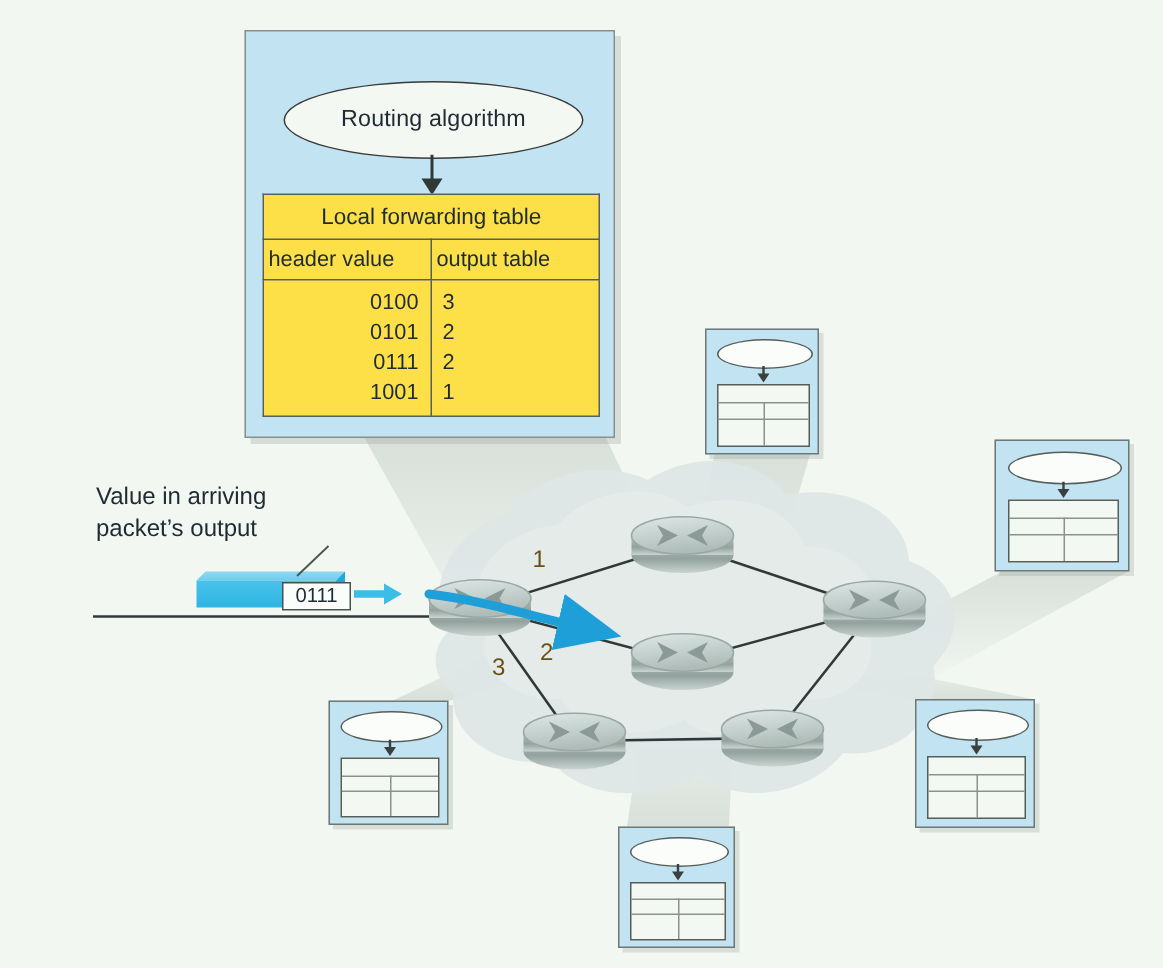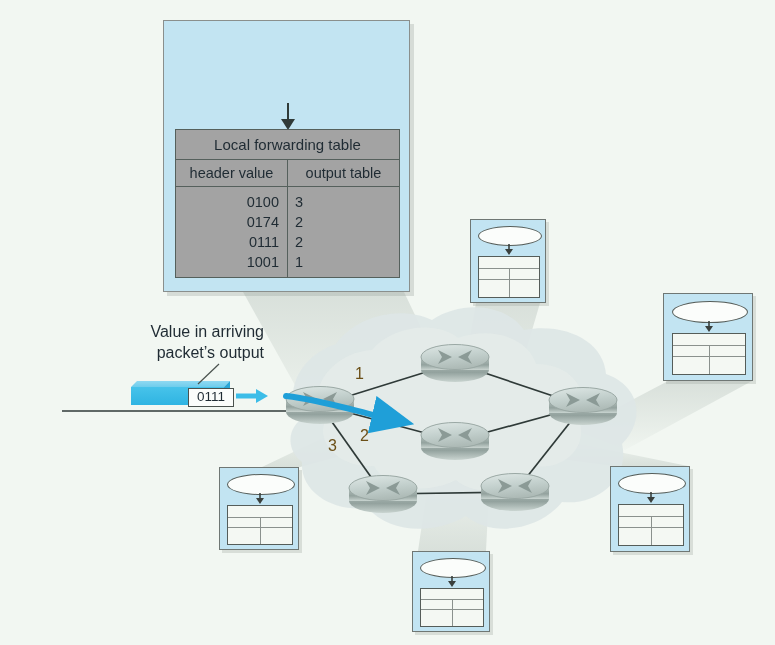--- a/index.html
+++ b/index.html
@@ -29,24 +29,24 @@
     font-size:15.5px;color:#1f2b33;letter-spacing:.1px;
   }
   .tbl{
     position:absolute;left:11px;top:108px;width:225px;
     border:1px solid #55605c;border-collapse:collapse;background:#f4f8f3;
     table-layout:fixed;
   }
   .tbl td{
     border:1px solid #55605c;
     font-size:14.5px;color:#1f2b33;
-    padding:5px 7px;background:#a3a3a3;margin-top:40px;
+    padding:5px 7px;background:#fde047;margin-top:40px;
   }
   .tbl td.title{text-align:center;font-size:15px;padding:6px 4px;}
-  .tbl td.colh{text-align:center;font-size:14.5px;padding:5px 3px;}
+  .tbl td.colh{font-size:14.5px;padding:5px 3px;}
   .tbl td.cellL{text-align:right;padding-right:8px;vertical-align:top;line-height:20px;border-right:1px solid #55605c;}
   .tbl td.cellR{text-align:left;padding-left:7px;vertical-align:top;line-height:20px;}
   .tbl .cellL div,.tbl .cellR div{white-space:pre;}
 
   
   .panel-mini{
     position:absolute;background:#c2e4f2;border:1.5px solid #6f7774;
     box-sizing:border-box;box-shadow:3px 3px 0 rgba(150,158,152,0.28);
   }
   .mini-ell{
@@ -56,21 +56,21 @@
   .mini-tbl{
     position:absolute;border:1.2px solid #555d59;box-sizing:border-box;
     background:#f4f8f3;
   }
   .mini-row{position:absolute;left:0;right:0;border-top:1.2px solid #8a918d;}
   .mini-col{position:absolute;top:0;bottom:0;border-left:1.2px solid #8a918d;}
 
   
   .caption{
     position:absolute;left:64px;top:321px;width:200px;
-    font-size:16px;line-height:21px;color:#1f2b33;text-align:right;
+    font-size:16px;line-height:21px;color:#1f2b33;
   }
 
   
   .pkt-wrap{position:absolute;left:131px;top:381px;}
   .pkt-val{
     position:absolute;left:57px;top:7px;width:44px;height:17px;
     background:#fbfdfb;border:1px solid #4a524e;
     font-size:13.5px;color:#1f2b33;text-align:center;line-height:16px;
   }
   .lnum{
@@ -196,38 +196,41 @@
 
     <line x1="219" y1="364" x2="198" y2="384" stroke="#4a524e" stroke-width="1.2"></line>
 
     <g>
       <line x1="236" y1="396" x2="258" y2="396" stroke="#3cbde8" stroke-width="5"></line>
       <path d="M256,389 l12,7 l-12,7 z" fill="#3cbde8"></path>
     </g>
   </svg>
 
   <div class="panel-main">
+    <div class="algo-ellipse">
+      <span>Routing algorithm</span>
+    </div>
     <svg width="247" height="30" style="position:absolute;left:0;top:82px">
       <line x1="124" y1="0" x2="124" y2="18" stroke="#2f3a38" stroke-width="2"></line>
       <path d="M117,16 l7,11 l7,-11 z" fill="#2f3a38"></path>
     </svg>
 
     <table class="tbl">
       <tbody>
           <tr>
         <td class="title" colspan="2">Local forwarding table</td>
       </tr>
       <tr>
         <td class="colh" style="width:55%">header value</td>
         <td class="colh">output table</td>
       </tr>
       <tr>
         <td class="cellL">
           <div>0100
-0174
+0101
 0111
 1001</div>
         </td>
         <td class="cellR">
           <div>3
 2
 2
 1</div>
         </td>
       </tr>

